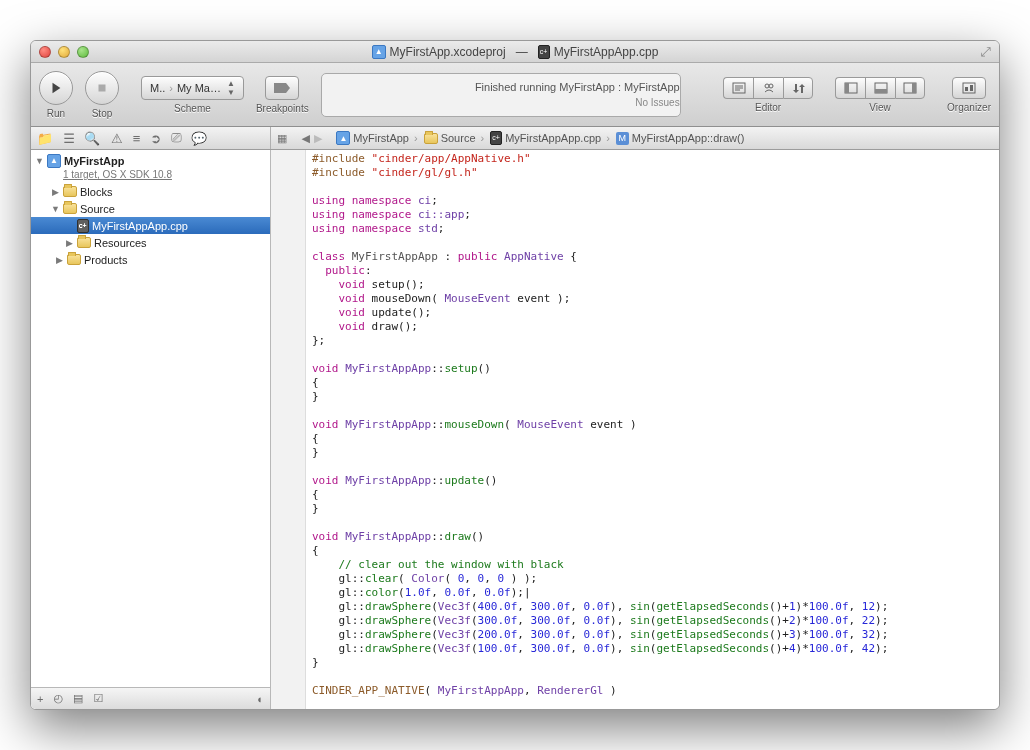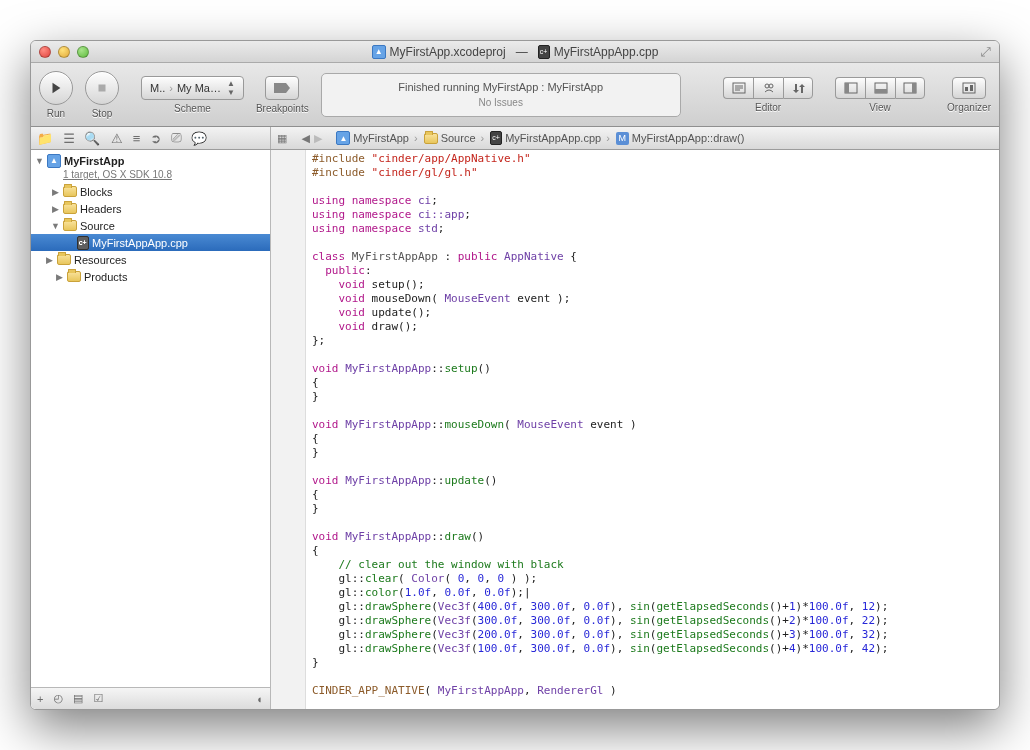--- a/index.html
+++ b/index.html
@@ -78,21 +78,21 @@
     border: 1px solid #9a9a9a;
     border-right: none;
     display: flex; align-items: center; justify-content: center;
   }
   .seg .segbtn:first-child { border-top-left-radius: 4px; border-bottom-left-radius: 4px; }
   .seg .segbtn:last-child { border-right: 1px solid #9a9a9a; border-top-right-radius: 4px; border-bottom-right-radius: 4px; }
   .status-pill {
     flex: 1; height: 44px; max-width: 360px;
     border: 1px solid #a9a9a9; border-radius: 5px;
     background: #f2f2f2;
-    display: flex; flex-direction: column; align-items: center; justify-content: center;
+    display: flex; flex-direction: column; align-items: flex-end; justify-content: center;
     color: #666; gap: 4px;
   }
   .status-pill .top { font-size: 11px; color: #555; }
   .status-pill .bottom { font-size: 10px; color: #888; }
   .sp-left { margin-left: 10px; }
   .sp-right { margin-left: auto; display: flex; gap: 22px; }
 
   
   .filterbar {
     height: 23px;
@@ -339,34 +339,29 @@
           <span class="project-head">MyFirstApp</span>
         </div>
         <div class="project-sub">1 target, OS X SDK 10.8</div>
 
         <div class="tree-row" style="padding-left:20px">
           <span class="disc closed"></span>
           <span class="folder-icon"></span>
           <span>Blocks</span>
         </div>
         <div class="tree-row" style="padding-left:20px">
-          <span class="disc closed"></span>
-          <span class="folder-icon"></span>
-          <span>Headers</span>
-        </div>
-        <div class="tree-row" style="padding-left:20px">
           <span class="disc open"></span>
           <span class="folder-icon"></span>
           <span>Source</span>
         </div>
         <div class="tree-row sel" style="padding-left:46px">
           <span class="file-icon cpp"></span>
           <span>MyFirstAppApp.cpp</span>
         </div>
-        <div class="tree-row" style="padding-left:14px">
+        <div class="tree-row" style="padding-left:34px">
           <span class="disc closed"></span>
           <span class="folder-icon"></span>
           <span>Resources</span>
         </div>
         <div class="tree-row" style="padding-left:24px">
           <span class="disc closed"></span>
           <span class="folder-icon"></span>
           <span>Products</span>
         </div>
       </div>

